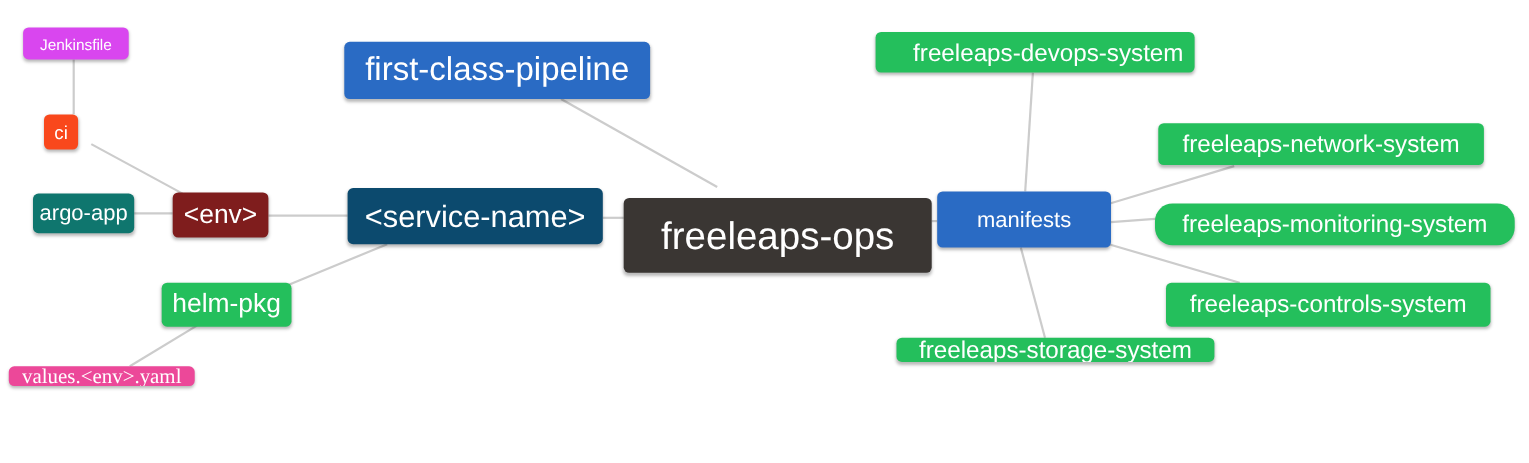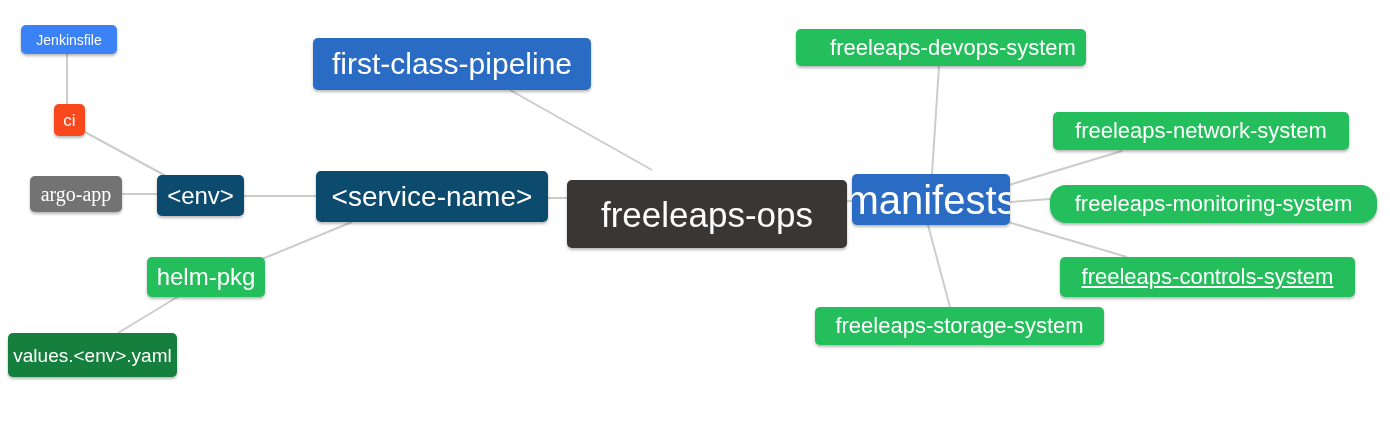--- a/index.html
+++ b/index.html
@@ -45,28 +45,28 @@
       <line x1="510" y1="90" x2="652" y2="170" stroke="#cccccc" stroke-width="2"></line>
       <line x1="548" y1="198" x2="567" y2="198" stroke="#cccccc" stroke-width="2"></line>
       <line x1="847" y1="201" x2="852" y2="201" stroke="#cccccc" stroke-width="2"></line>
       <line x1="932" y1="174" x2="939" y2="66" stroke="#cccccc" stroke-width="2"></line>
       <line x1="1009" y1="185" x2="1122" y2="151" stroke="#cccccc" stroke-width="2"></line>
       <line x1="1010" y1="202" x2="1050" y2="199" stroke="#cccccc" stroke-width="2"></line>
       <line x1="1008" y1="222" x2="1127" y2="257" stroke="#cccccc" stroke-width="2"></line>
       <line x1="928" y1="225" x2="950" y2="307" stroke="#cccccc" stroke-width="2"></line>
     </svg>
 
-<div class="node" style="left: 21px; top: 25px; width: 96px; height: 29px; font-size: 14px; background: #3b82f6;">Jenkinsfile</div>
-    <div class="node" style="left: 54px; top: 104px; width: 31px; height: 32px; font-size: 17px; background: rgb(249, 72, 28);">ci</div>
-    <div class="node" style="left: 30px; top: 176px; width: 92px; height: 36px; font-size: 20px; background: #737373; font-family: Liberation Serif, serif;">argo-app</div>
-    <div class="node" style="left: 157px; top: 175px; width: 87px; height: 41px; font-size: 24px; background: #0c4a6e;">&lt;env&gt;</div>
+<div class="node" style="left: 21px; top: 25px; width: 96px; height: 29px; font-size: 14px; background: #d946ef;">Jenkinsfile</div>
+    <div class="node" style="left: 40px; top: 104px; width: 31px; height: 32px; font-size: 17px; background: rgb(249, 72, 28);">ci</div>
+    <div class="node" style="left: 30px; top: 176px; width: 92px; height: 36px; font-size: 20px; background: #0f766e;">argo-app</div>
+    <div class="node" style="left: 157px; top: 175px; width: 87px; height: 41px; font-size: 24px; background: #7f1d1d;">&lt;env&gt;</div>
     <div class="node" style="left: 147px; top: 257px; width: 118px; height: 40px; font-size: 24px; background: rgb(36, 191, 92);">helm-pkg</div>
-    <div class="node" style="left: 8px; top: 333px; width: 169px; height: 44px; font-size: 19px; background: #15803d;">values.&lt;env&gt;.yaml</div>
+    <div class="node" style="left: 8px; top: 333px; width: 169px; height: 18px; font-size: 19px; background: #ec4899; font-family: Liberation Serif, serif;">values.&lt;env&gt;.yaml</div>
     <div class="node" style="left: 313px; top: 38px; width: 278px; height: 52px; font-size: 30px; background: rgb(42, 107, 196);">first-class-pipeline</div>
     <div class="node" style="left: 316px; top: 171px; width: 232px; height: 51px; font-size: 28px; background: #0c4a6e;">&lt;service-name&gt;</div>
     <div class="node" style="left: 567px; top: 170px; width: 280px; height: 68px; font-size: 35px; background: rgb(58, 54, 51); margin-top: 10px;">freeleaps-ops</div>
-    <div class="node" style="left: 852px; top: 174px; width: 158px; height: 51px; font-size: 40px; background: rgb(42, 107, 196);">manifests</div>
+    <div class="node" style="left: 852px; top: 174px; width: 158px; height: 51px; font-size: 20px; background: rgb(42, 107, 196);">manifests</div>
     <div class="node" style="left: 796px; top: 29px; width: 290px; height: 37px; font-size: 22px; background: rgb(36, 191, 92); padding-left: 24px;">freeleaps-devops-system</div>
     <div class="node" style="left: 1053px; top: 112px; width: 296px; height: 38px; font-size: 22px; background: rgb(36, 191, 92);">freeleaps-network-system</div>
     <div class="node" style="left: 1050px; top: 185px; width: 327px; height: 38px; font-size: 22px; background: rgb(36, 191, 92); border-radius: 16px;">freeleaps-monitoring-system</div>
-    <div class="node" style="left: 1060px; top: 257px; width: 295px; height: 40px; font-size: 22px; background: rgb(36, 191, 92); text-decoration: underline;">freeleaps-controls-system</div>
-    <div class="node" style="left: 815px; top: 307px; width: 289px; height: 38px; font-size: 22px; background: rgb(36, 191, 92);">freeleaps-storage-system</div>
+    <div class="node" style="left: 1060px; top: 257px; width: 295px; height: 40px; font-size: 22px; background: rgb(36, 191, 92);">freeleaps-controls-system</div>
+    <div class="node" style="left: 815px; top: 307px; width: 289px; height: 22px; font-size: 22px; background: rgb(36, 191, 92);">freeleaps-storage-system</div>
   </div>
 
 </body></html>

